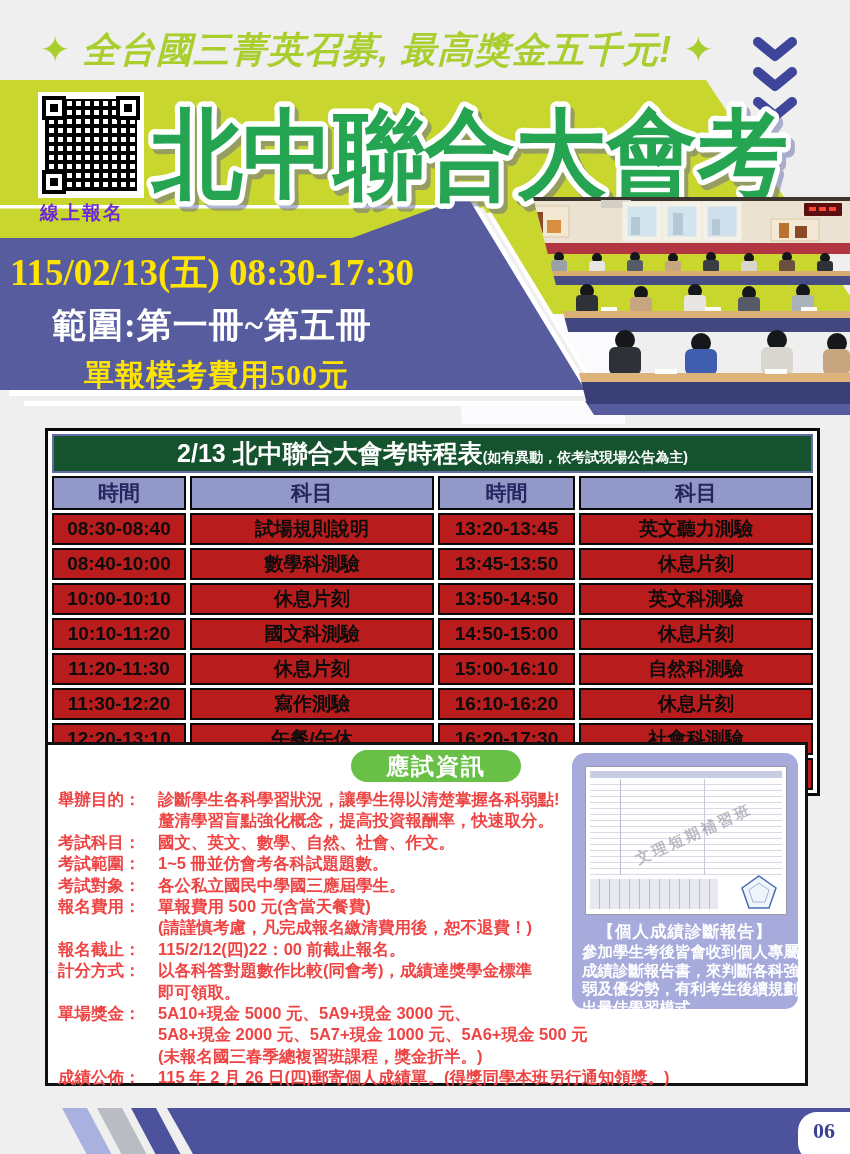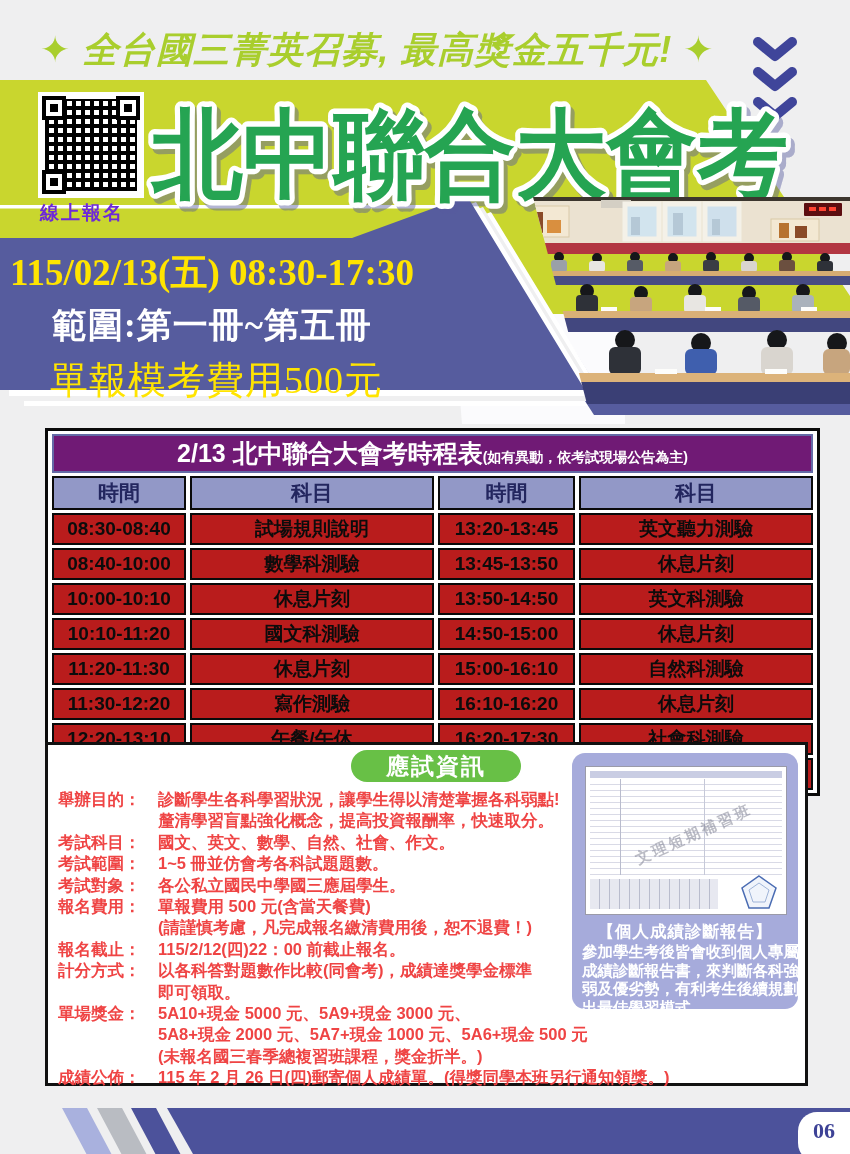--- a/index.html
+++ b/index.html
@@ -22,31 +22,31 @@
   .f1{left:4px;top:4px;} .f2{right:4px;top:4px;} .f3{left:4px;bottom:4px;}
   .qr-caption{left:40px;top:200px;width:110px;font-size:19px;font-weight:bold;color:#6d28d9;letter-spacing:2px;}
 
   .chevrons{left:752px;top:36px;}
 
   
   .datebox-text{left:0;top:248px;width:424px;text-align:center;color:#fff;
                 font-family:"Liberation Serif","DejaVu Serif",serif;}
   .db-date{font-size:37px;font-weight:bold;color:#ffe400;white-space:nowrap;}
   .db-range{font-size:35px;font-weight:bold;color:#ffffff;margin-top:4px;letter-spacing:1px;}
-  .db-fee{font-size:38px;font-weight:normal;color:#ffe400;margin-top:6px;letter-spacing:1px;padding-left:9px;}
+  .db-fee{font-size:30px;font-weight:bold;color:#ffe400;margin-top:6px;letter-spacing:1px;padding-left:9px;}
 
   
   .photo{left:505px;top:197px;width:345px;height:207px;
          clip-path:polygon(28px 0,345px 0,345px 207px,82px 207px);}
 
   
   .sched{left:45px;top:428px;width:763px;border-collapse:separate;border-spacing:4px 3px;
          background:#fff;border:3px solid #0a0a0a;table-layout:fixed;}
   .sched td{border:2px solid #0a0a0a;text-align:center;vertical-align:middle;box-sizing:border-box;}
-  .sched .title-cell{background:#701a75;border:2px solid #646aa6;color:#fff;height:38px;}
+  .sched .title-cell{background:#14532d;border:2px solid #646aa6;color:#fff;height:38px;}
   .sched .title-main{font-size:25px;font-weight:bold;}
   .sched .title-note{font-size:14px;font-weight:bold;}
   .sched .hdr{background:#9298c7;color:#23265f;font-size:21px;font-weight:bold;height:32px;}
   .sched .cell{background:#b91c1c;color:#0c0c0c;font-size:19px;font-weight:bold;height:24px;}
 
   
   .infobox{left:45px;top:742px;width:763px;height:344px;background:#fff;border:3px solid #111;box-sizing:border-box;}
   .pill{position:absolute;left:303px;top:5px;width:170px;height:32px;border-radius:17px;background:#68c046;
         color:#fff;font-size:23px;font-weight:bold;text-align:center;line-height:32px;letter-spacing:2px;}
   .info-lines{position:absolute;left:10px;top:44px;font-size:16.5px;font-weight:bold;color:#ef4444;

